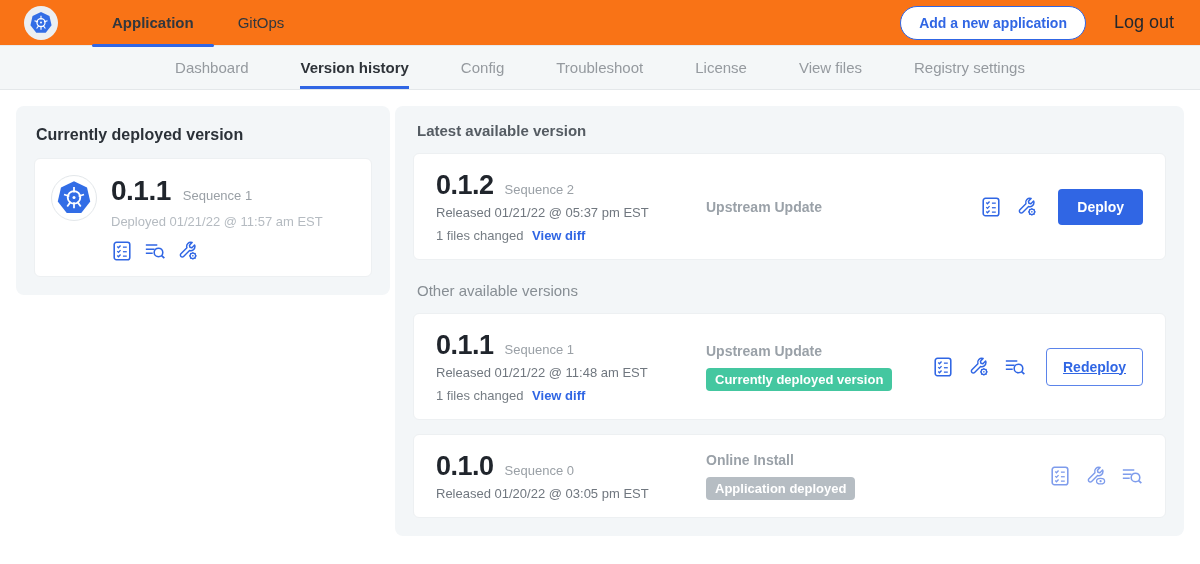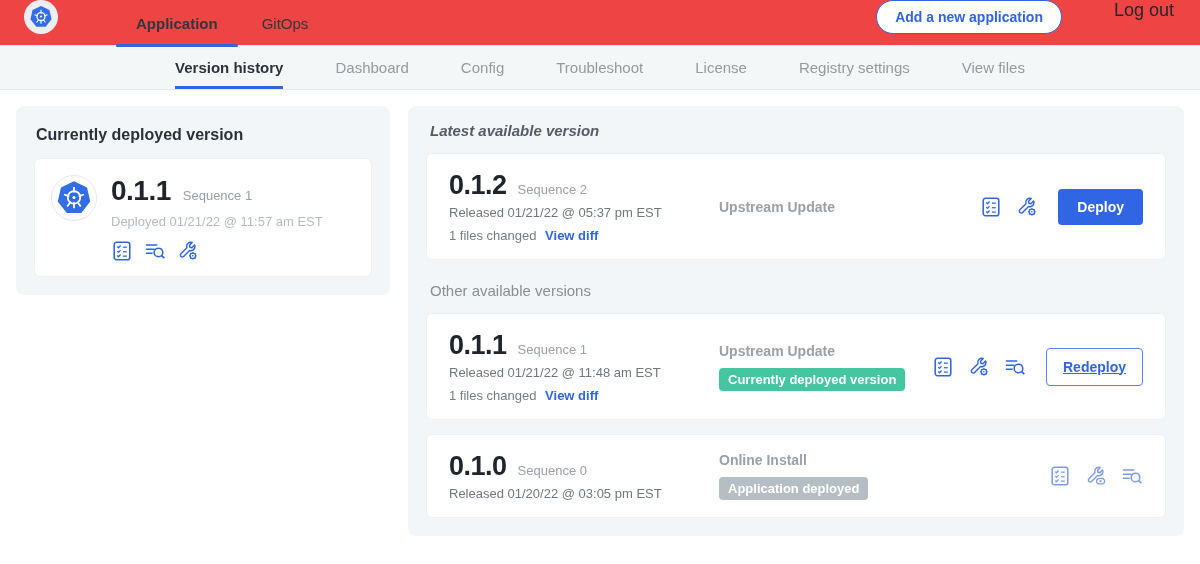--- a/index.html
+++ b/index.html
@@ -1,21 +1,21 @@
 <!DOCTYPE html>
 <html><head>
 <meta charset="utf-8">
 <style>
   * { box-sizing: border-box; margin: 0; padding: 0; }
   html,body { width:1200px; height:564px; overflow:hidden; background:#fff;
     font-family:"Liberation Sans", sans-serif; color:#32373d; }
 
   
-  .topbar { height:46px; display:flex; align-items:flex-start; padding:0 26px 0 24px;
-    border-bottom:1px solid #e7eaec; background:#ef4444;gap:24px; }
+  .topbar { height:46px; display:flex; align-items:center; padding:0 26px 0 24px;
+    border-bottom:1px solid #e7eaec; background:#f97316; }
   .logo-badge { width:34px; height:34px; border-radius:50%; background:#eceff2;
     display:flex; align-items:center; justify-content:center; margin-right:32px; }
   .logo-badge svg { width:26px; height:26px; }
   .top-tabs { display:flex; height:46px; }
   .top-tab { position:relative; display:flex; align-items:center; padding:0 22px;
     font-size:15px; color:#32373d; cursor:pointer; }
   .top-tab.active { font-weight:700; }
   .top-tab.active::after { content:""; position:absolute; left:2px; right:2px; bottom:-1px;
     height:3px; background:#3066e4; border-radius:2px; }
   .top-spacer { flex:1; }
@@ -25,42 +25,42 @@
   .logout { margin-left:28px; font-size:18px; color:#23272d; cursor:pointer; }
 
   
   .subnav { height:44px; background:#f4f7f8; border-bottom:1px solid #e4e8ea;
     display:flex; justify-content:center; gap:52px; }
   .subnav-item { display:flex; align-items:center; height:100%; font-size:15px;
     color:#959a9f; cursor:pointer; border-bottom:3px solid transparent; padding-top:3px; }
   .subnav-item.active { color:#2e3339; font-weight:700; border-bottom-color:#3066e4; }
 
   
-  .main { display:flex; align-items:flex-start; gap:18px; padding:16px; }
+  .main { display:flex; align-items:flex-start; gap:5px; padding:16px; }
   .panel { background:#f3f6f8; border-radius:8px; }
   .left-panel { width:374px; padding:16px 18px 18px; flex:none; }
   .right-panel { flex:1; padding:14px 18px 18px; }
   .panel-title-dark { font-size:16px; font-weight:700; color:#2b3138; padding:4px 2px 0; }
 
   .white-card { background:#fff; border:1px solid #edf0f2; border-radius:6px; }
 
   
   .deployed-card { margin-top:14px; padding:16px 16px 14px; display:flex; gap:14px; }
   .k8s-avatar { width:46px; height:46px; border-radius:50%; background:#fff;
     border:1px solid #e3e7ea; display:flex; align-items:center; justify-content:center; flex:none; }
   .k8s-avatar svg { width:40px; height:40px; }
   .ver-row { display:flex; align-items:baseline; gap:12px; }
   .ver-num { font-size:28px; font-weight:700; color:#20252c; letter-spacing:-0.5px; }
   .ver-seq { font-size:13px; color:#9aa0a6; }
   .deployed-at { font-size:13px; color:#b5bbc1; margin-top:7px; }
   .icon-row { display:flex; align-items:center; gap:11px; margin-top:11px; color:#3066e4; }
   .icon-row svg { width:22px; height:22px; cursor:pointer; }
 
   
-  .rp-header { display:flex; align-items:flex-start; padding:2px 4px 0;font-style:italic; }
+  .rp-header { display:flex; align-items:flex-start; padding:2px 4px 0; }
   .rp-title { font-size:15px; font-weight:700; color:#555c63; }
   .rp-actions { margin-left:auto; display:flex; align-items:center; gap:26px; }
   .rp-link { display:flex; align-items:center; gap:6px; font-size:13px; font-weight:700;
     color:#3066e4; cursor:pointer; }
   .rp-link svg { width:17px; height:17px; }
 
   .other-title { font-size:15px; color:#878e94; margin:22px 4px 0; }
 
   
   .vcard { margin-top:14px; padding:16px 22px; display:flex; align-items:center; }
@@ -153,27 +153,27 @@
     <div class="top-tab">
       <span>GitOps</span>
     </div>
   </nav>
   <div class="top-spacer"></div>
   <button class="pill-btn">Add a new application</button>
   <span class="logout">Log out</span>
 </header>
 
 <nav class="subnav">
+  <div class="subnav-item">Dashboard</div>
   <div class="subnav-item active">Version history</div>
-  <div class="subnav-item">Dashboard</div>
   <div class="subnav-item">Config</div>
   <div class="subnav-item">Troubleshoot</div>
   <div class="subnav-item">License</div>
+  <div class="subnav-item">View files</div>
   <div class="subnav-item">Registry settings</div>
-  <div class="subnav-item">View files</div>
 </nav>
 
 <main class="main">
 
   <section class="panel left-panel">
     <h2 class="panel-title-dark">Currently deployed version</h2>
     <div class="white-card deployed-card">
       <div class="k8s-avatar">
         <svg>
             <use href="#i-k8s"></use>

